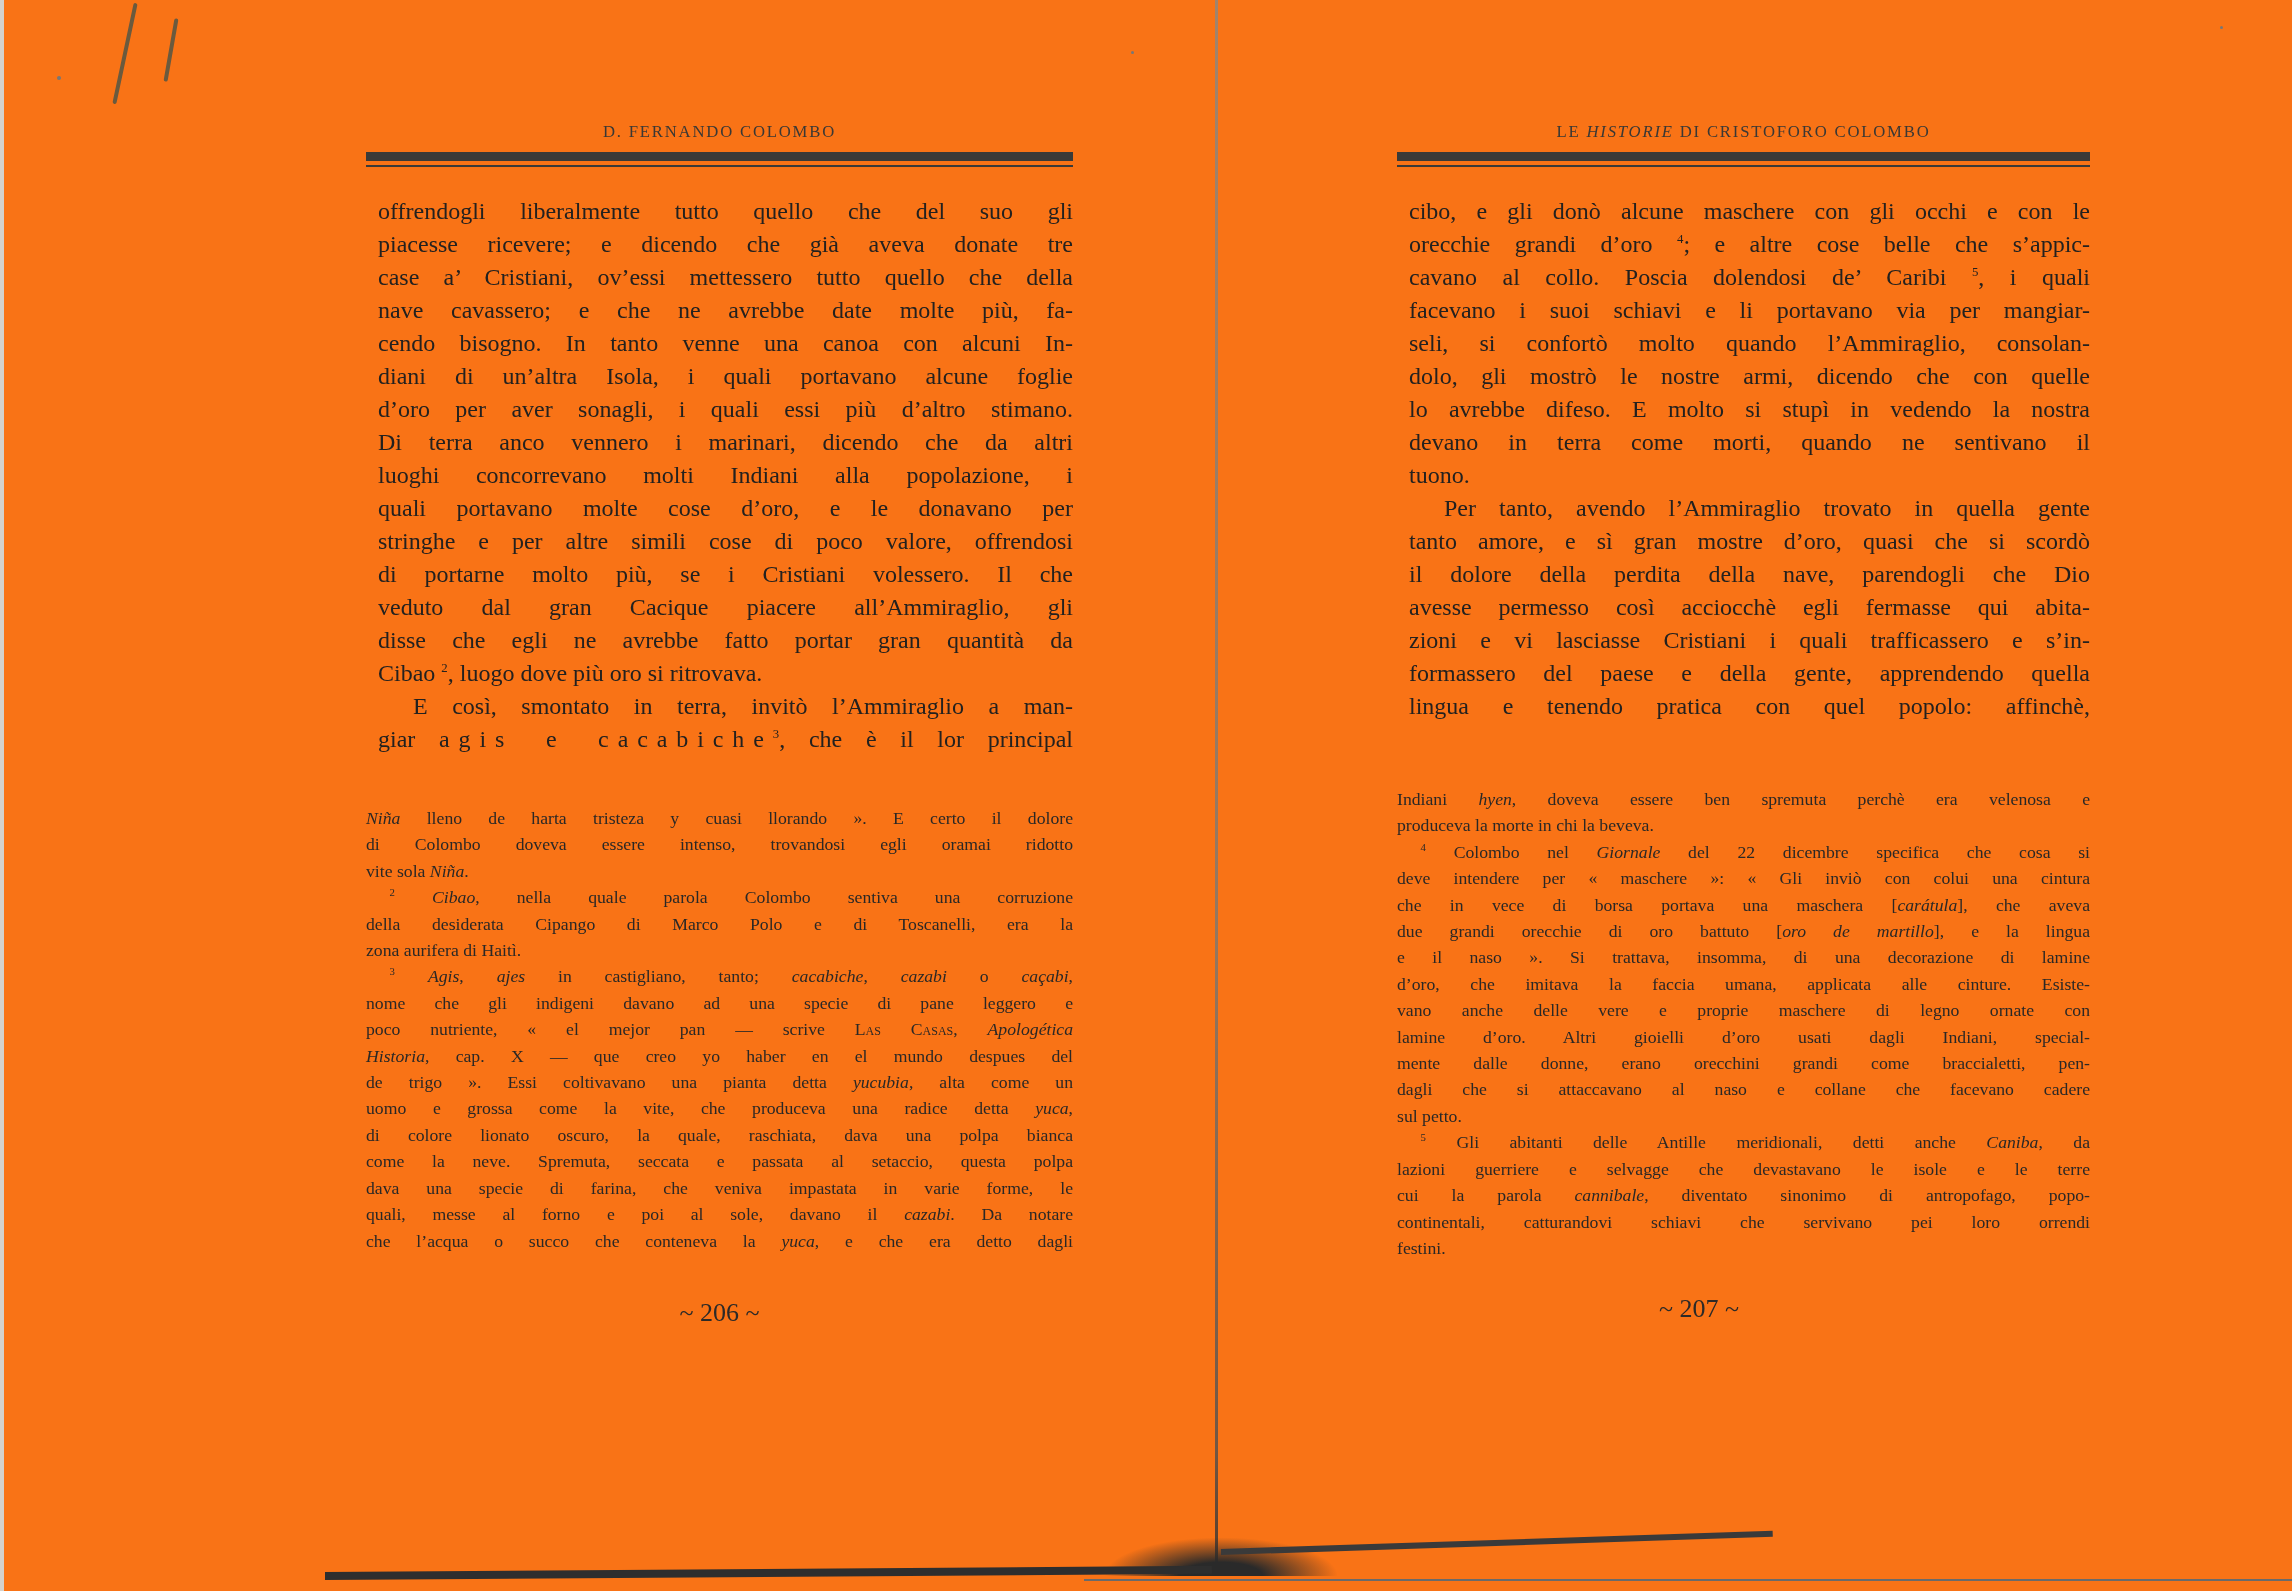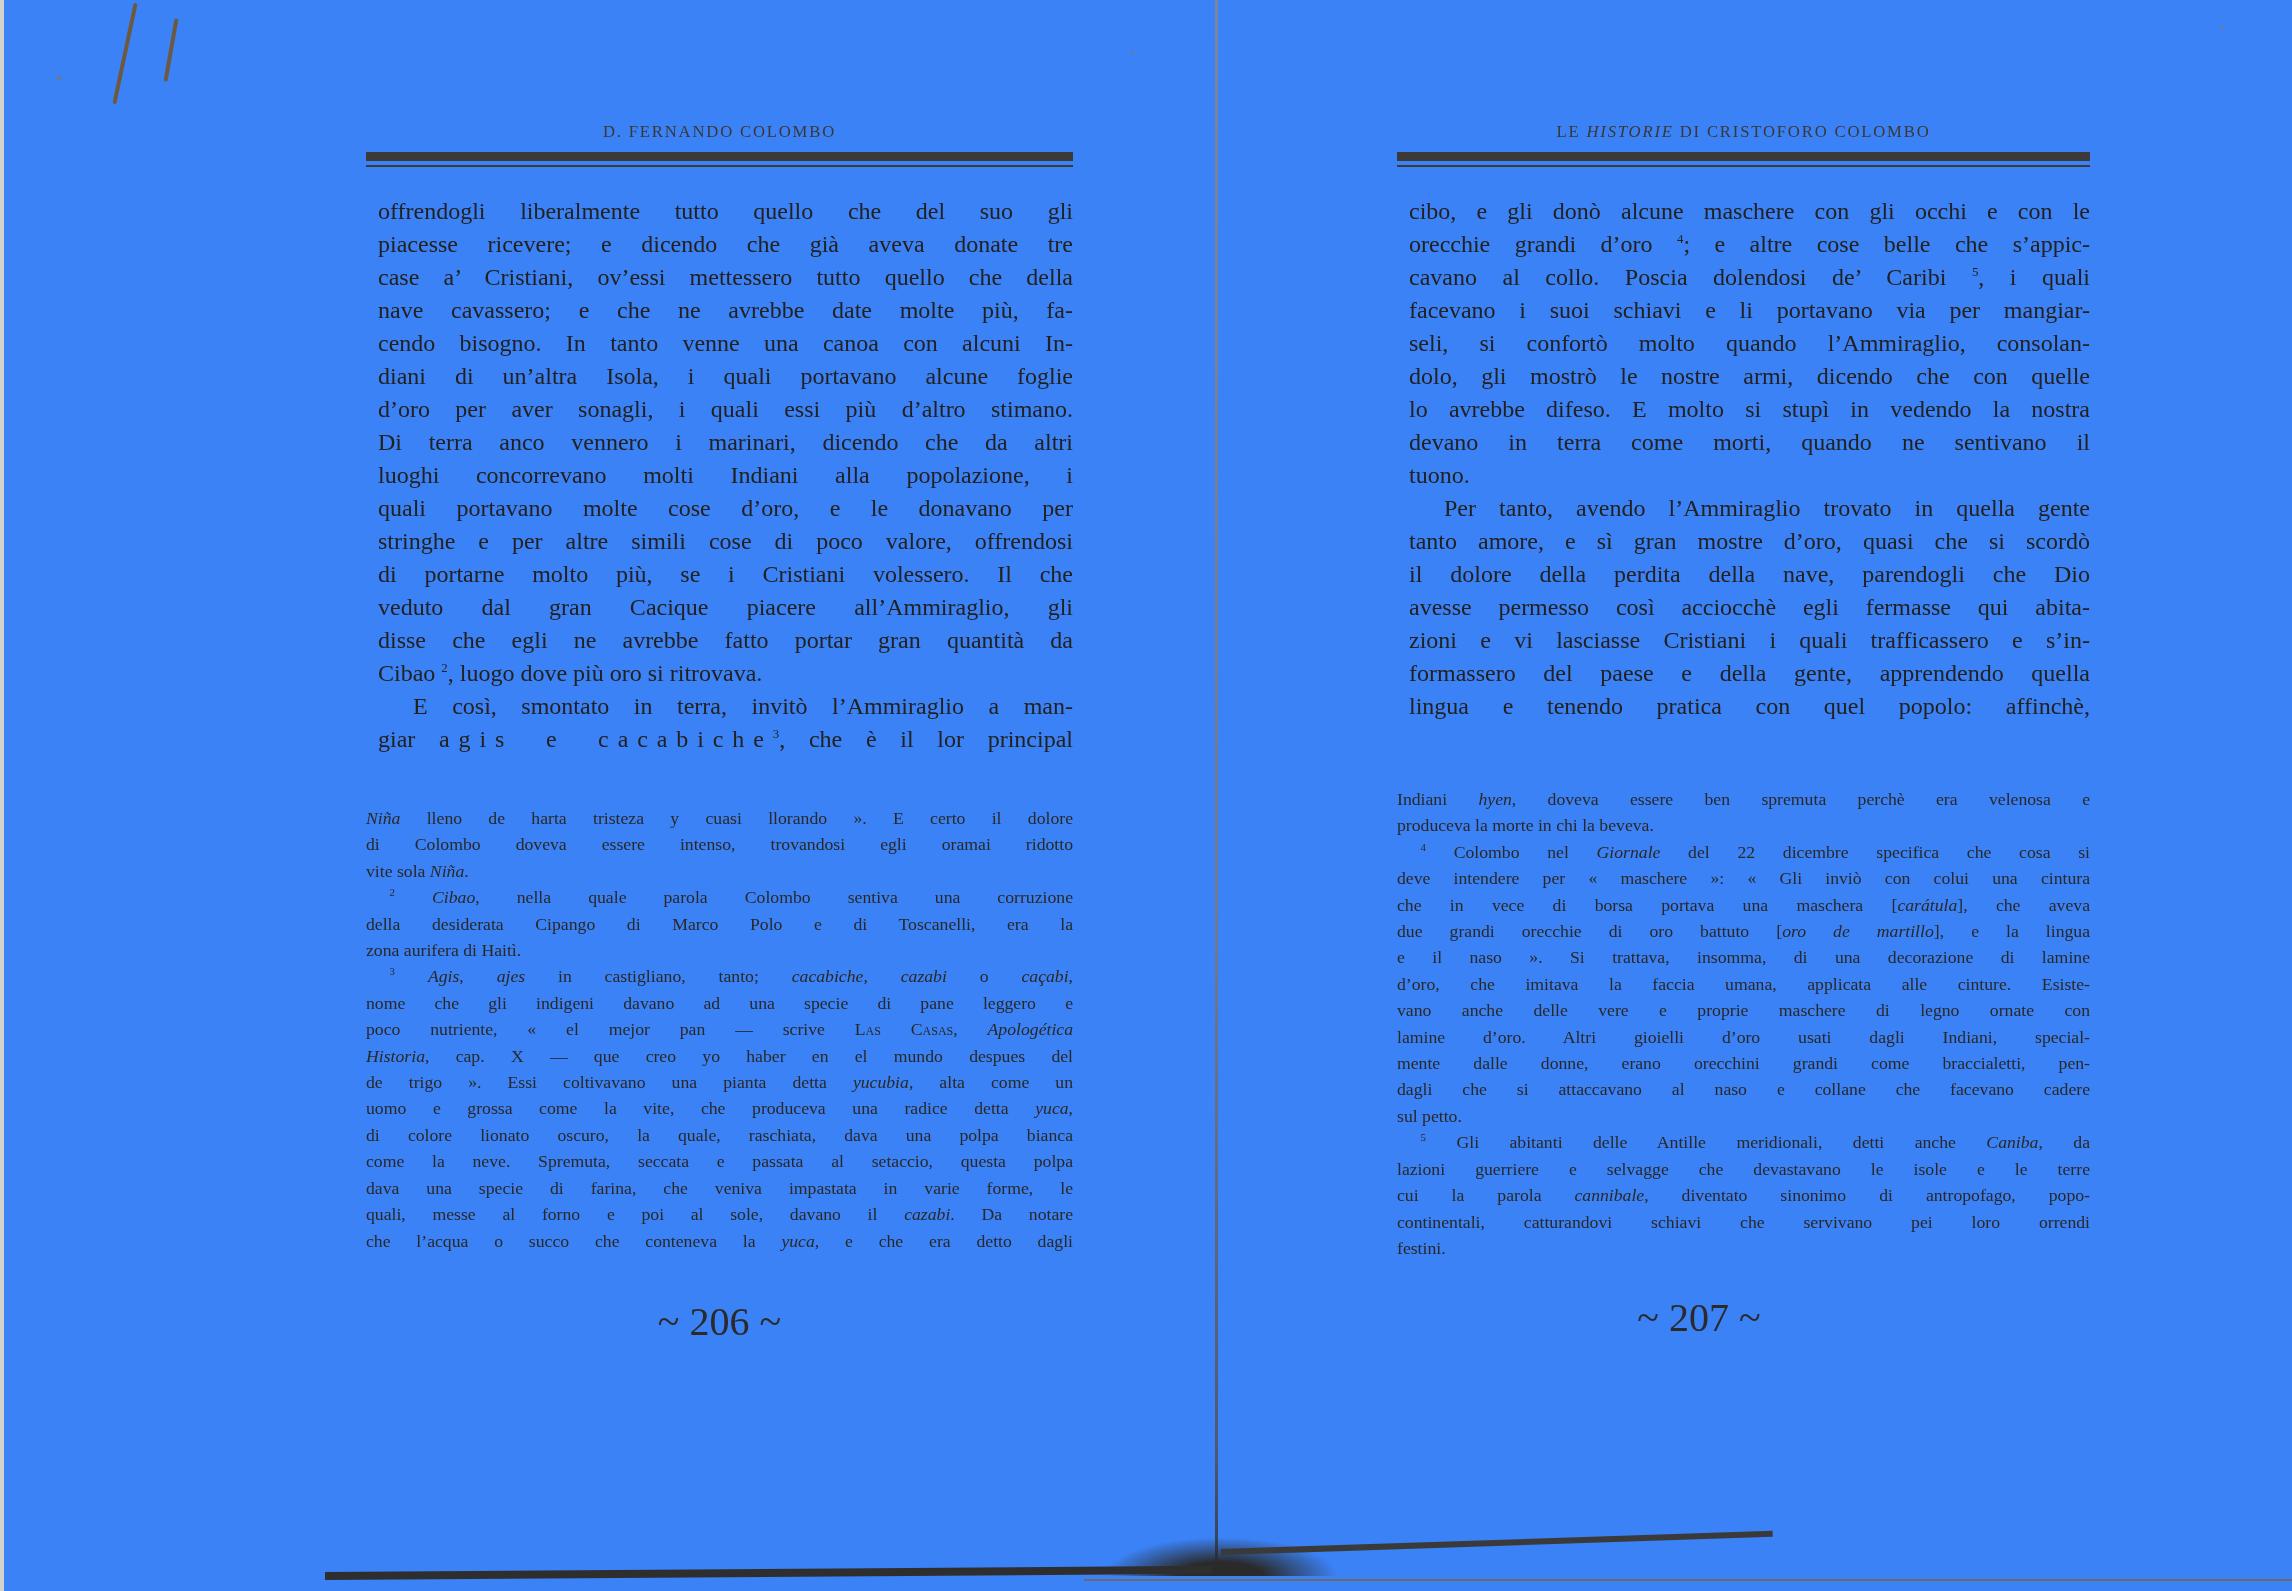--- a/index.html
+++ b/index.html
@@ -11,21 +11,21 @@
       height: 1592px;
       background: #f6f5f2;
       position: relative;
       overflow: hidden;
       font-family: "Liberation Serif", "DejaVu Serif", serif;
       color: #1f1d1b;
     }
     .spread {
       position: absolute;
       inset: 0;
-      background: #3b82f6;
+      background: #f97316;
     }
     .left-edge {
       position: absolute;
       left: 0; top: 0; bottom: 0;
       width: 3.9px;
       background: #d4d2cd;
     }
     .gutter {
       position: absolute;
       left: 1215px;
@@ -154,21 +154,21 @@
     .notes .line.indent { padding-left: 23.6px; }
     .notes i { font-style: italic; }
     .notes sup { font-size: 10.8px; vertical-align: 6.9px; }
     .sc { font-variant: small-caps; }
 
     .folio {
       position: absolute;
       top: 1298px;
       left: 0; right: 0;
       text-align: center;
-      font-size: 40px;
+      font-size: 26px;
       color: #2c2a28;
     }
     .page.right .folio { left: -89px; right: 0; top: 1294px; }
   </style>
 </head>
 <body>
 
 <div class="spread">
   <div class="left-edge"></div>
   <div class="staple s1"></div>

